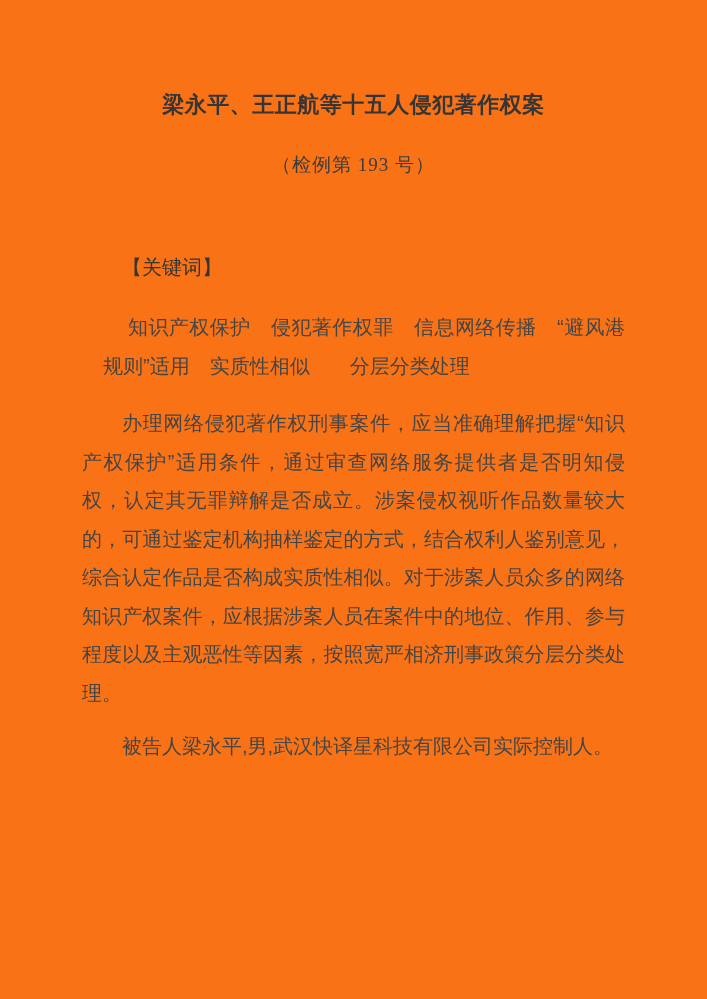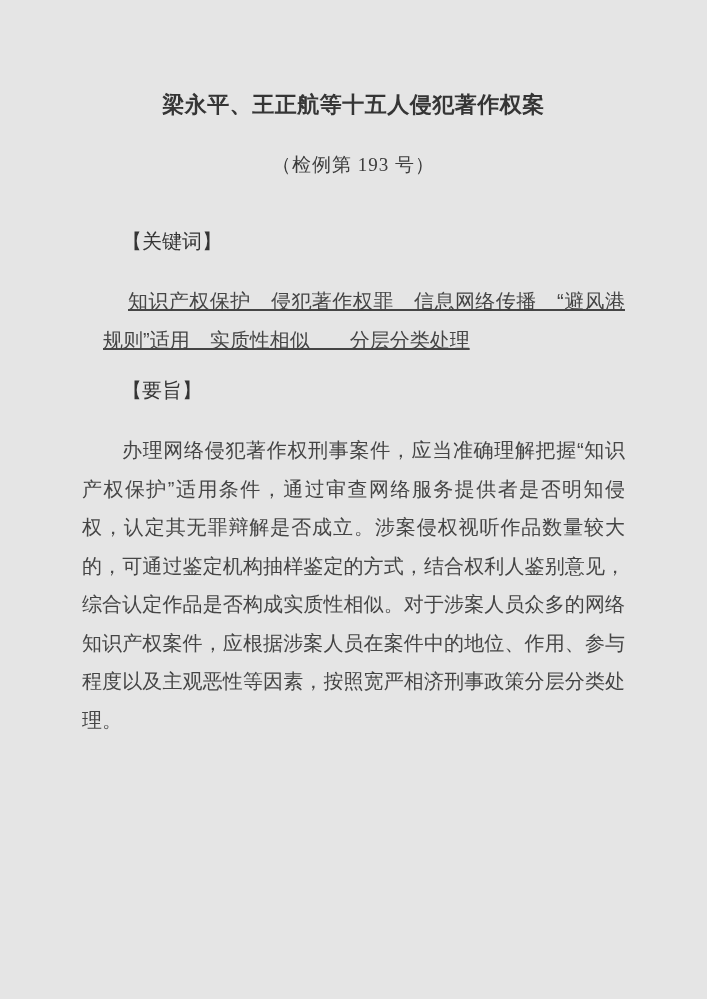--- a/index.html
+++ b/index.html
@@ -5,21 +5,21 @@
   html, body {
     margin: 0;
     padding: 0;
     background: #ffffff;
   }
   .page {
     position: relative;
     width: 707px;
     height: 999px;
     margin: 0;
-    background: #e5e5e5;
+    background: #f97316;
     box-sizing: border-box;
     padding: 93px 82px 0 82px;
     font-family: "Liberation Sans", sans-serif;
     color: #414141;
     overflow: hidden;
   }
   .doc-title {
     font-size: 22px;
     line-height: 24px;
     font-weight: 700;
@@ -27,21 +27,21 @@
     color: #353535;
     margin: 0 0 36px 0;
     letter-spacing: 0.5px;
   }
   .case-no {
     font-size: 19px;
     line-height: 24px;
     text-align: center;
     font-family: "Liberation Serif", serif;
     color: #3c3c3c;
-    margin: 0 0 52px 0;
+    margin: 0 0 78px 0;
     letter-spacing: 1px;
   }
   .sec-heading {
     font-size: 20px;
     line-height: 24px;
     font-weight: 400;
     color: #353535;
     margin: 0 0 29px 0;
     padding-left: 40px;
   }
@@ -50,21 +50,20 @@
     line-height: 38.5px;
     text-align: justify;
     text-justify: inter-character;
     color: #454545;
     margin: 0;
   }
   .kw-par {
     margin: 17px 0 19px 0;
     margin-left: 21px;
     text-indent: 25px;
-    text-decoration: underline;
   }
   .gist-par {
     text-indent: 40px;
     margin-bottom: 15px;
   }
   .fact-par {
     text-indent: 40px;
     margin-bottom: 0;
   }
 </style>
@@ -76,20 +75,20 @@
   <h1 class="doc-title">梁永平、王正航等十五人侵犯著作权案</h1>
 
   <p class="case-no">（检例第 193 号）</p>
 
   <section>
     <h2 class="sec-heading">【关键词】</h2>
     <p class="body-par kw-par">知识产权保护　侵犯著作权罪　信息网络传播　“避风港规则”适用　实质性相似　　分层分类处理</p>
   </section>
 
   <section>
-    <h2 class="sec-heading">【要旨】</h2>
     <p class="body-par gist-par">办理网络侵犯著作权刑事案件，应当准确理解把握“知识产权保护”适用条件，通过审查网络服务提供者是否明知侵权，认定其无罪辩解是否成立。涉案侵权视听作品数量较大的，可通过鉴定机构抽样鉴定的方式，结合权利人鉴别意见，综合认定作品是否构成实质性相似。对于涉案人员众多的网络知识产权案件，应根据涉案人员在案件中的地位、作用、参与程度以及主观恶性等因素，按照宽严相济刑事政策分层分类处理。</p>
   </section>
 
   <section>
+    <p class="body-par fact-par">被告人梁永平,男,武汉快译星科技有限公司实际控制人。</p>
   </section>
 
 </div>
 
 </body></html>

